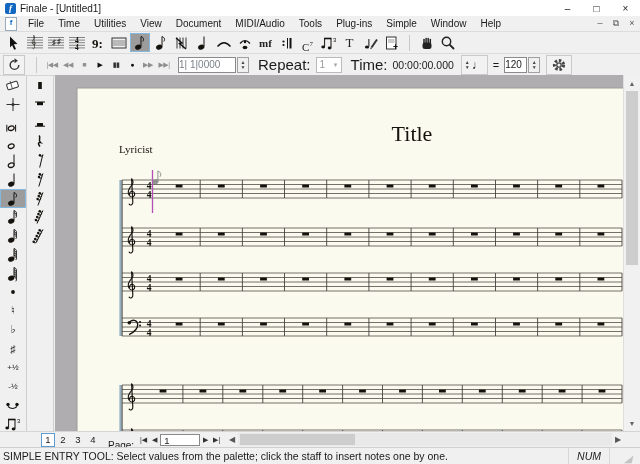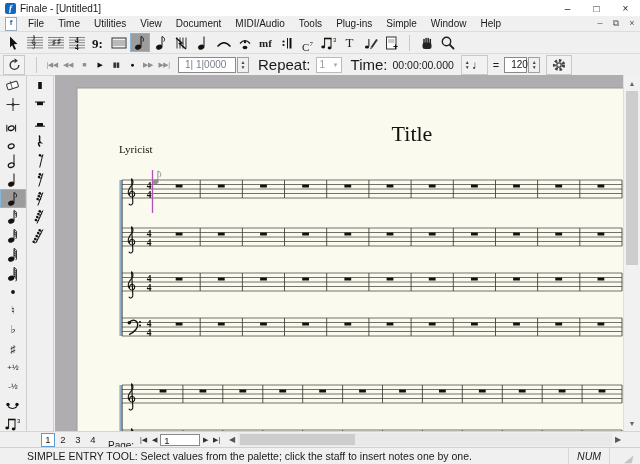--- a/index.html
+++ b/index.html
@@ -32,21 +32,21 @@
   .glyph{color:#222;}
   .g-serif{font-family:"Liberation Serif",serif;}
   .g-italic{font-weight:bold;}
   
   .pb{gap:1px;}
   .flat-btn{border:1px solid #c9c9c9;background:#f2f2f2;width:20px;height:18px;display:flex;
             align-items:center;justify-content:center;}
   .transport-btn{width:16px;height:16px;display:flex;align-items:center;justify-content:center;
                  font-size:7px;letter-spacing:-0.5px;}
   .field{background:#fff;border:1px solid #8a8a8a;height:16px;display:flex;align-items:center;
-         padding:0 6px;box-sizing:border-box;font-size:10px;}
+         padding:0 0;box-sizing:border-box;font-size:10px;}
   .spinner{width:12px;height:16px;border:1px solid #a0a0a0;background:#f0f0f0;display:flex;
            flex-direction:column;align-items:center;justify-content:center;font-size:5px;
            color:#444;line-height:5px;box-sizing:border-box;}
   .pb-label{margin:0 4px 0 8px;font-size:15px;}
   .combo{width:26px;height:16px;border:1px solid #bbb;background:#fff;color:#999;display:flex;
          align-items:center;padding-left:3px;box-sizing:border-box;font-size:10px;}
   .combo .chev{margin-left:auto;font-size:6px;color:#aaa;padding-right:2px;}
   
   .main{flex:1 1 auto;display:flex;min-height:0;}
   .palette{width:55px;background:#f0f0f0;display:flex;flex:0 0 auto;border-top:1px solid #d5d5d5;}
@@ -72,21 +72,21 @@
   .pn-field{width:40px;height:12px;background:#fff;border:1px solid #8a8a8a;font-size:9.5px;
             padding-left:3px;box-sizing:border-box;line-height:11px;}
   .hscroll{flex:1 1 auto;height:15px;display:flex;align-items:center;margin-left:4px;}
   .hs-btn{width:12px;text-align:center;font-size:8px;color:#555;}
   .hs-track{flex:1 1 auto;height:13px;background:#e9e9e9;position:relative;}
   .hs-thumb{position:absolute;left:2px;top:1px;height:11px;width:115px;background:#cdcdcd;}
   .hs-corner{width:16px;height:15px;background:#f0f0f0;flex:0 0 auto;}
   
   .statusbar{height:16px;background:#f0f0f0;border-top:1px solid #d0d0d0;display:flex;
              align-items:center;font-size:10.5px;flex:0 0 auto;}
-  .status-msg{padding-left:3px;flex:1 1 auto;white-space:nowrap;overflow:hidden;margin-left:24px;}
+  .status-msg{padding-left:3px;flex:1 1 auto;white-space:nowrap;overflow:hidden;}
   .status-cell{border-left:1px solid #d8d8d8;padding:0 8px;height:100%;display:flex;
                align-items:center;font-style:italic;}
   .grip{width:14px;height:100%;display:flex;align-items:flex-end;justify-content:flex-end;
         color:#c4c4c4;font-size:10px;line-height:10px;}
 </style>
 </head>
 <body>
 
 <div id="app">
 

